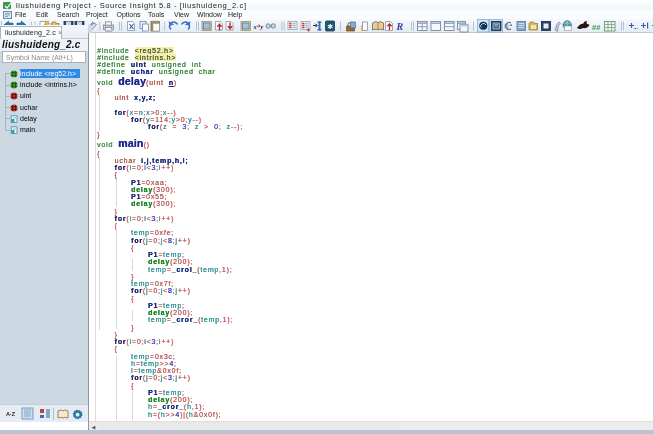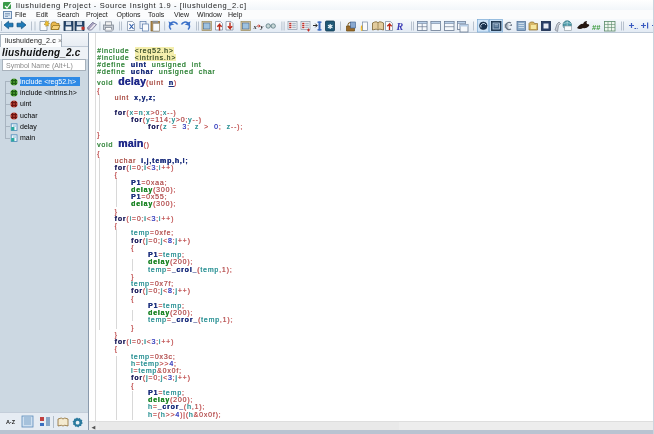--- a/index.html
+++ b/index.html
@@ -6,21 +6,21 @@
 
 #title { position:absolute; left:0; top:0; width:654px; height:10px; background:linear-gradient(#ffffff,#f2f6fa); }
 #title .txt { position:absolute; left:16px; top:0.5px; font-size:7.5px; color:#1a1a1a; letter-spacing:0.62px; }
 
 #menu { position:absolute; left:0; top:10px; width:654px; height:9px; background:#fbfcfd; }
 #menu span { position:absolute; top:0.5px; font-size:7px; color:#1a1a1a; }
 
 #tbar { position:absolute; left:0; top:19px; width:654px; height:14px; background:linear-gradient(#f6f9fc,#e3ebf4); border-bottom:1px solid #bcc8d6; }
 #tbsvg { position:absolute; left:0; top:-1px; }
 
-#panel { position:absolute; left:0; top:33px; width:92px; height:397px; background:#ccd8e2; }
+#panel { position:absolute; left:0; top:25px; width:92px; height:397px; background:#ccd8e2; }
 #tabrow { position:absolute; left:0; top:0; width:88px; height:14px; background:linear-gradient(#f4f7fa,#e8edf3); border-bottom:1px solid #c0cad6; }
 #tab { position:absolute; left:0; top:1px; width:62px; height:13px; background:#fcfdfe; border:1px solid #aab6c2; border-bottom:none; font-size:7.1px; color:#222; padding:1.5px 0 0 4px; letter-spacing:0.1px; white-space:nowrap; }
 #tab b { font-weight:normal; color:#777; }
 #phead { position:absolute; left:0; top:14px; width:88px; height:12px; background:#eef2f6; font-weight:bold; font-style:italic; font-size:10px; color:#111; padding:0 0 0 2px; letter-spacing:0.2px; }
 #pinput { position:absolute; left:2px; top:26px; width:84px; height:12px; background:#fff; border:1px solid #a8b2bc; font-size:7px; color:#8a8a8a; padding:2px 0 0 3px; }
 #plist { position:absolute; left:0; top:0; width:88px; height:379px; }
 .li { position:absolute; left:0; height:11px; width:88px; font-size:7px; color:#000; white-space:nowrap; }
 .li .ic { position:absolute; left:10px; top:0.5px; }
 .li .tic { position:absolute; left:5px; top:4px; width:5px; height:1px; background:#a8b4c0; }
 .li { padding-left:20px; padding-top:0.5px; }
@@ -53,21 +53,21 @@
 #hsb .thumb { position:absolute; left:10px; top:0px; width:300px; height:9px; background:#e9e9e9; }
 #botstrip { position:absolute; left:0; top:430px; width:654px; height:4px; background:#b9c3d1; }
 </style></head>
 <body>
 <div id="win">
 <div id="title">
       <svg width="10" height="9" style="position:absolute;left:3px;top:0.5px" viewBox="0 0 10 9">
         <rect x="0" y="1" width="8" height="7" rx="1" fill="#3a9a4a"></rect>
         <path d="M2 5 l2 2 l4-5" stroke="#fff" stroke-width="1.2" fill="none"></path>
       </svg>
-      <span class="txt">liushuideng Project - Source Insight 1.9 - [liushuideng_2.c]</span>
+      <span class="txt">liushuideng Project - Source Insight 5.8 - [liushuideng_2.c]</span>
     </div>
 <div id="menu">
 <svg width="9" height="8" style="position:absolute;left:3px;top:0.5px" viewBox="0 0 9 8">
         <rect x="0.5" y="0.5" width="8" height="7" fill="#dce8f4" stroke="#6a8ab0"></rect>
         <path d="M2 2.5 h5 M2 4 h5 M2 5.5 h3" stroke="#6a8ab0" stroke-width="0.7"></path>
       </svg>
 <span style="left:15px">File</span>
       <span style="left:36px">Edit</span>
       <span style="left:57px">Search</span>
       <span style="left:86px">Project</span>

